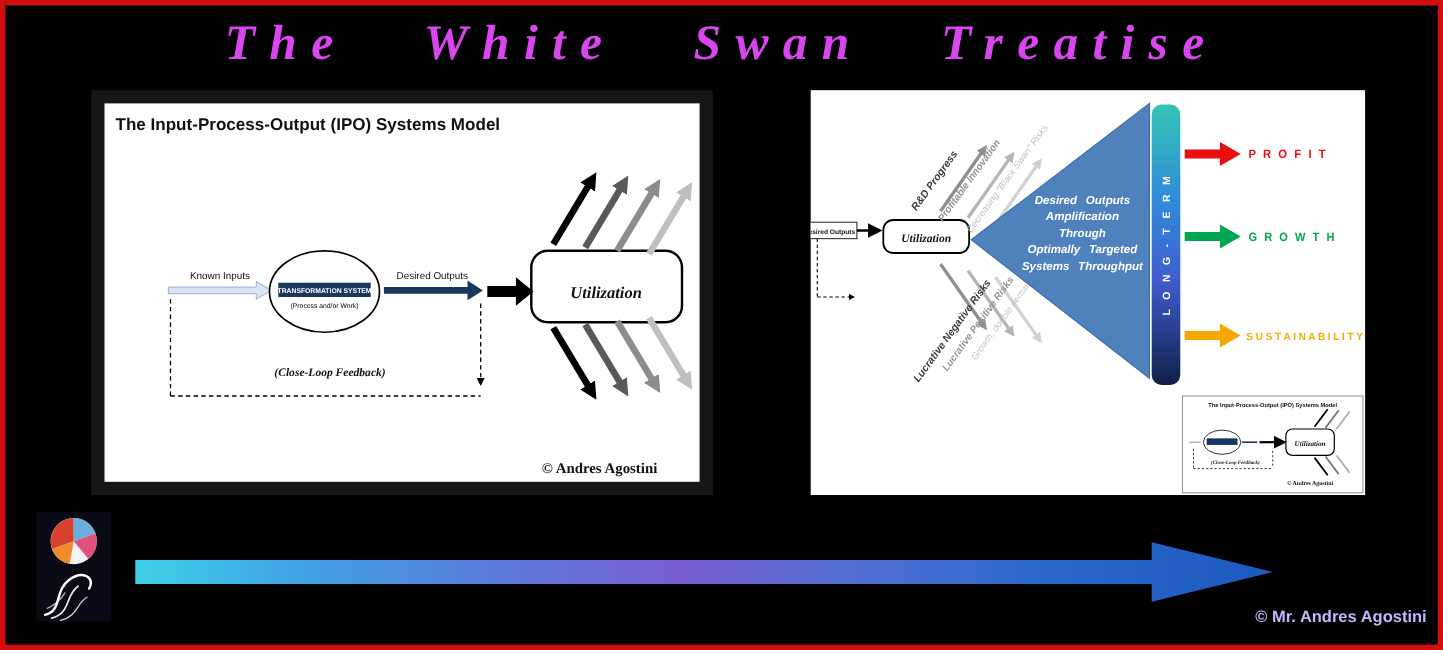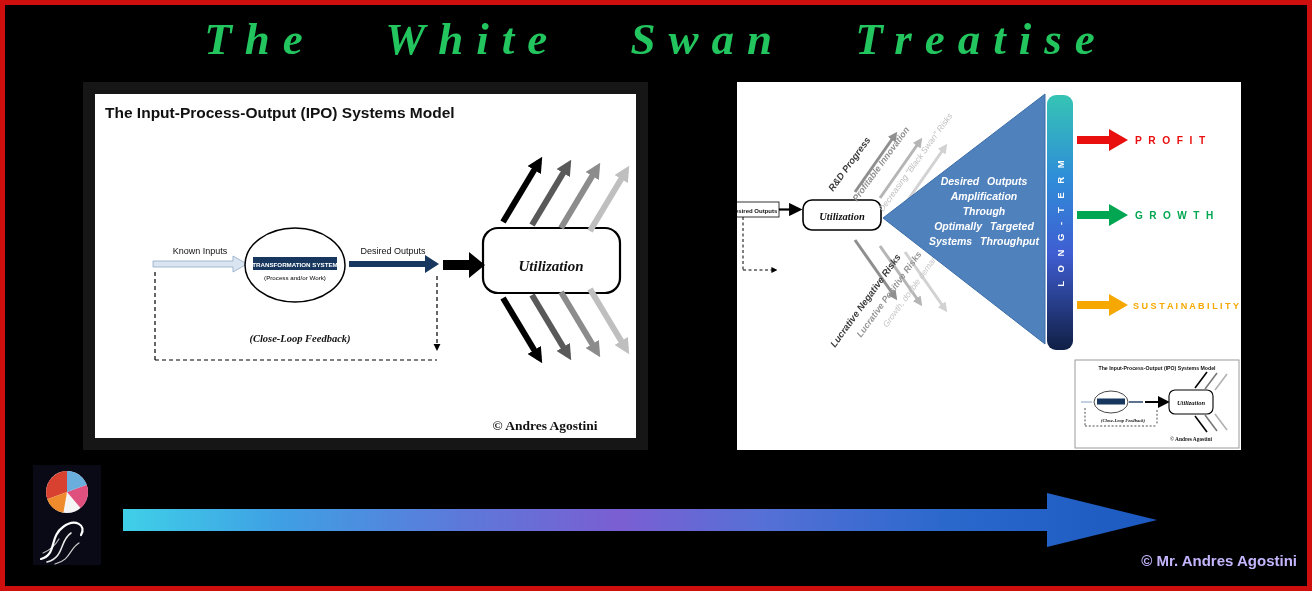--- a/index.html
+++ b/index.html
@@ -6,21 +6,21 @@
   * { margin:0; padding:0; box-sizing:border-box; }
   html,body { background:#000; }
   #stage {
     position:relative; width:1312px; height:591px;
     background:#000; border:5px solid #cf0e0e; overflow:hidden;
     font-family:"Liberation Sans", sans-serif;
   }
   .main-title {
     position:absolute; top:8px; left:0; width:100%; text-align:center;
     font-family:"Liberation Serif", serif; font-style:italic; font-weight:bold;
-    font-size:45px; color:#22c55e; letter-spacing:13px; word-spacing:46px;
+    font-size:45px; color:#d946ef; letter-spacing:13px; word-spacing:46px;
     white-space:nowrap;
   }
   .left-frame {
     position:absolute; left:78px; top:77px; width:565px; height:368px;
     background:#161616; padding:12px;
   }
   .left-frame svg { background:#fff; display:block; }
   .right-frame {
     position:absolute; left:732px; top:77px; width:504px; height:368px; background:#fff;
   }

